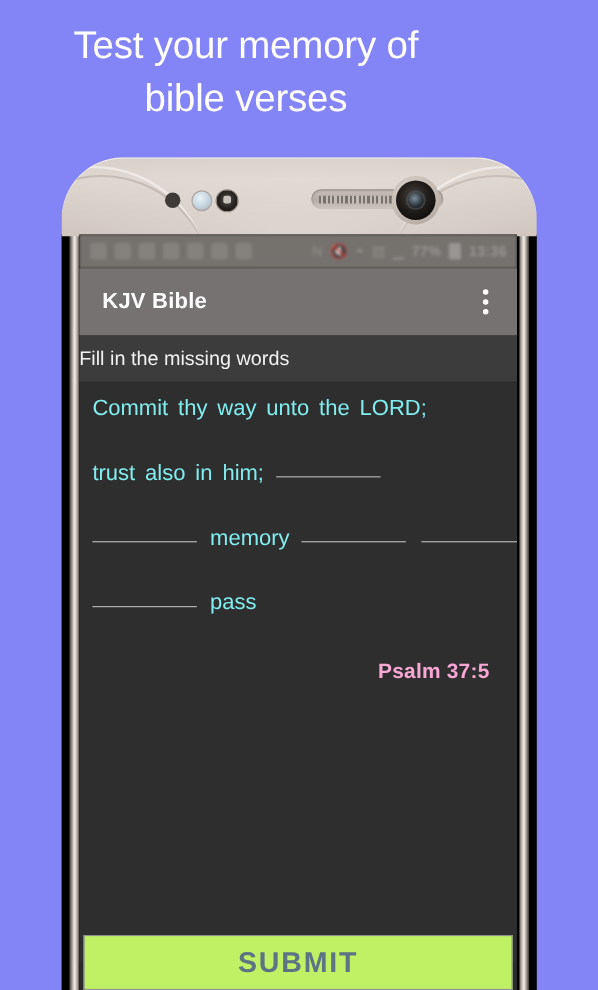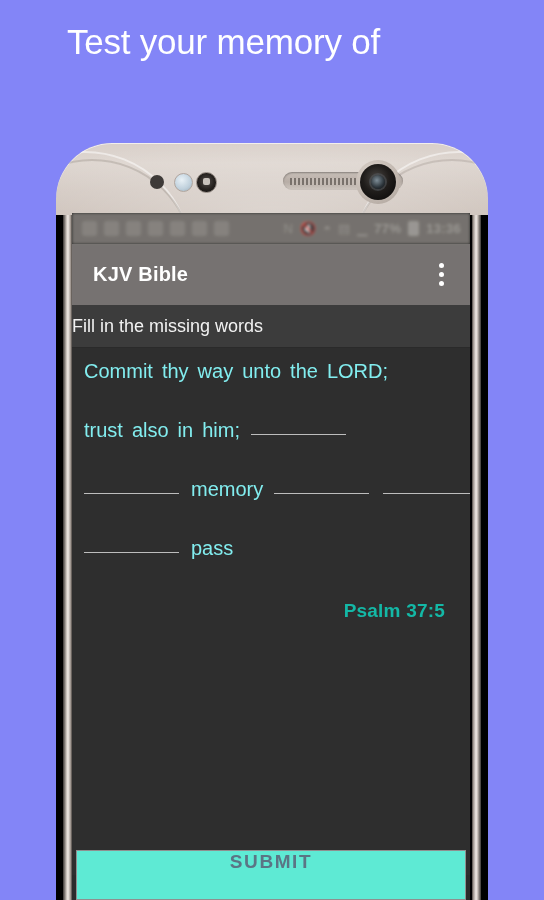--- a/index.html
+++ b/index.html
@@ -155,37 +155,38 @@
   }
   .vline{position:absolute;left:12px;right:12px;white-space:nowrap;}
   .w{margin-right:9px;}
   .blank{
     display:inline-block;vertical-align:baseline;
     height:1px;background:#BDBDBD;
     position:relative;top:-2px;
   }
   .ref{
     position:absolute;right:25px;top:252px;
-    color:#14b8a6;font-size:19px;font-weight:700;letter-spacing:.2px;
+    color:#f9a8d4;font-size:19px;font-weight:700;letter-spacing:.2px;
   }
 
   
   .submit{
     position:absolute;left:4px;right:4px;bottom:0;height:48px;
-    background:#5eead4;border:1px solid #8F8F8F;
-    display:flex;align-items:flex-start;justify-content:center;
-    color:#5B7585;font-size:19px;font-weight:700;letter-spacing:1.6px;
+    background:#bef264;border:1px solid #8F8F8F;
+    display:flex;align-items:center;justify-content:center;
+    color:#5B7585;font-size:26px;font-weight:700;letter-spacing:1.6px;
     cursor:pointer;
   }
 </style>
 </head>
 <body>
 
 <div class="headline">
   <span>Test your memory of</span>
+  <span>bible verses</span>
 </div>
 
 <div class="phone">
 
   <div class="phone-body"></div>
   <div class="rail l"></div>
   <div class="rail r"></div>
 
   <div class="phone-top">
     <div class="arc left"></div>

